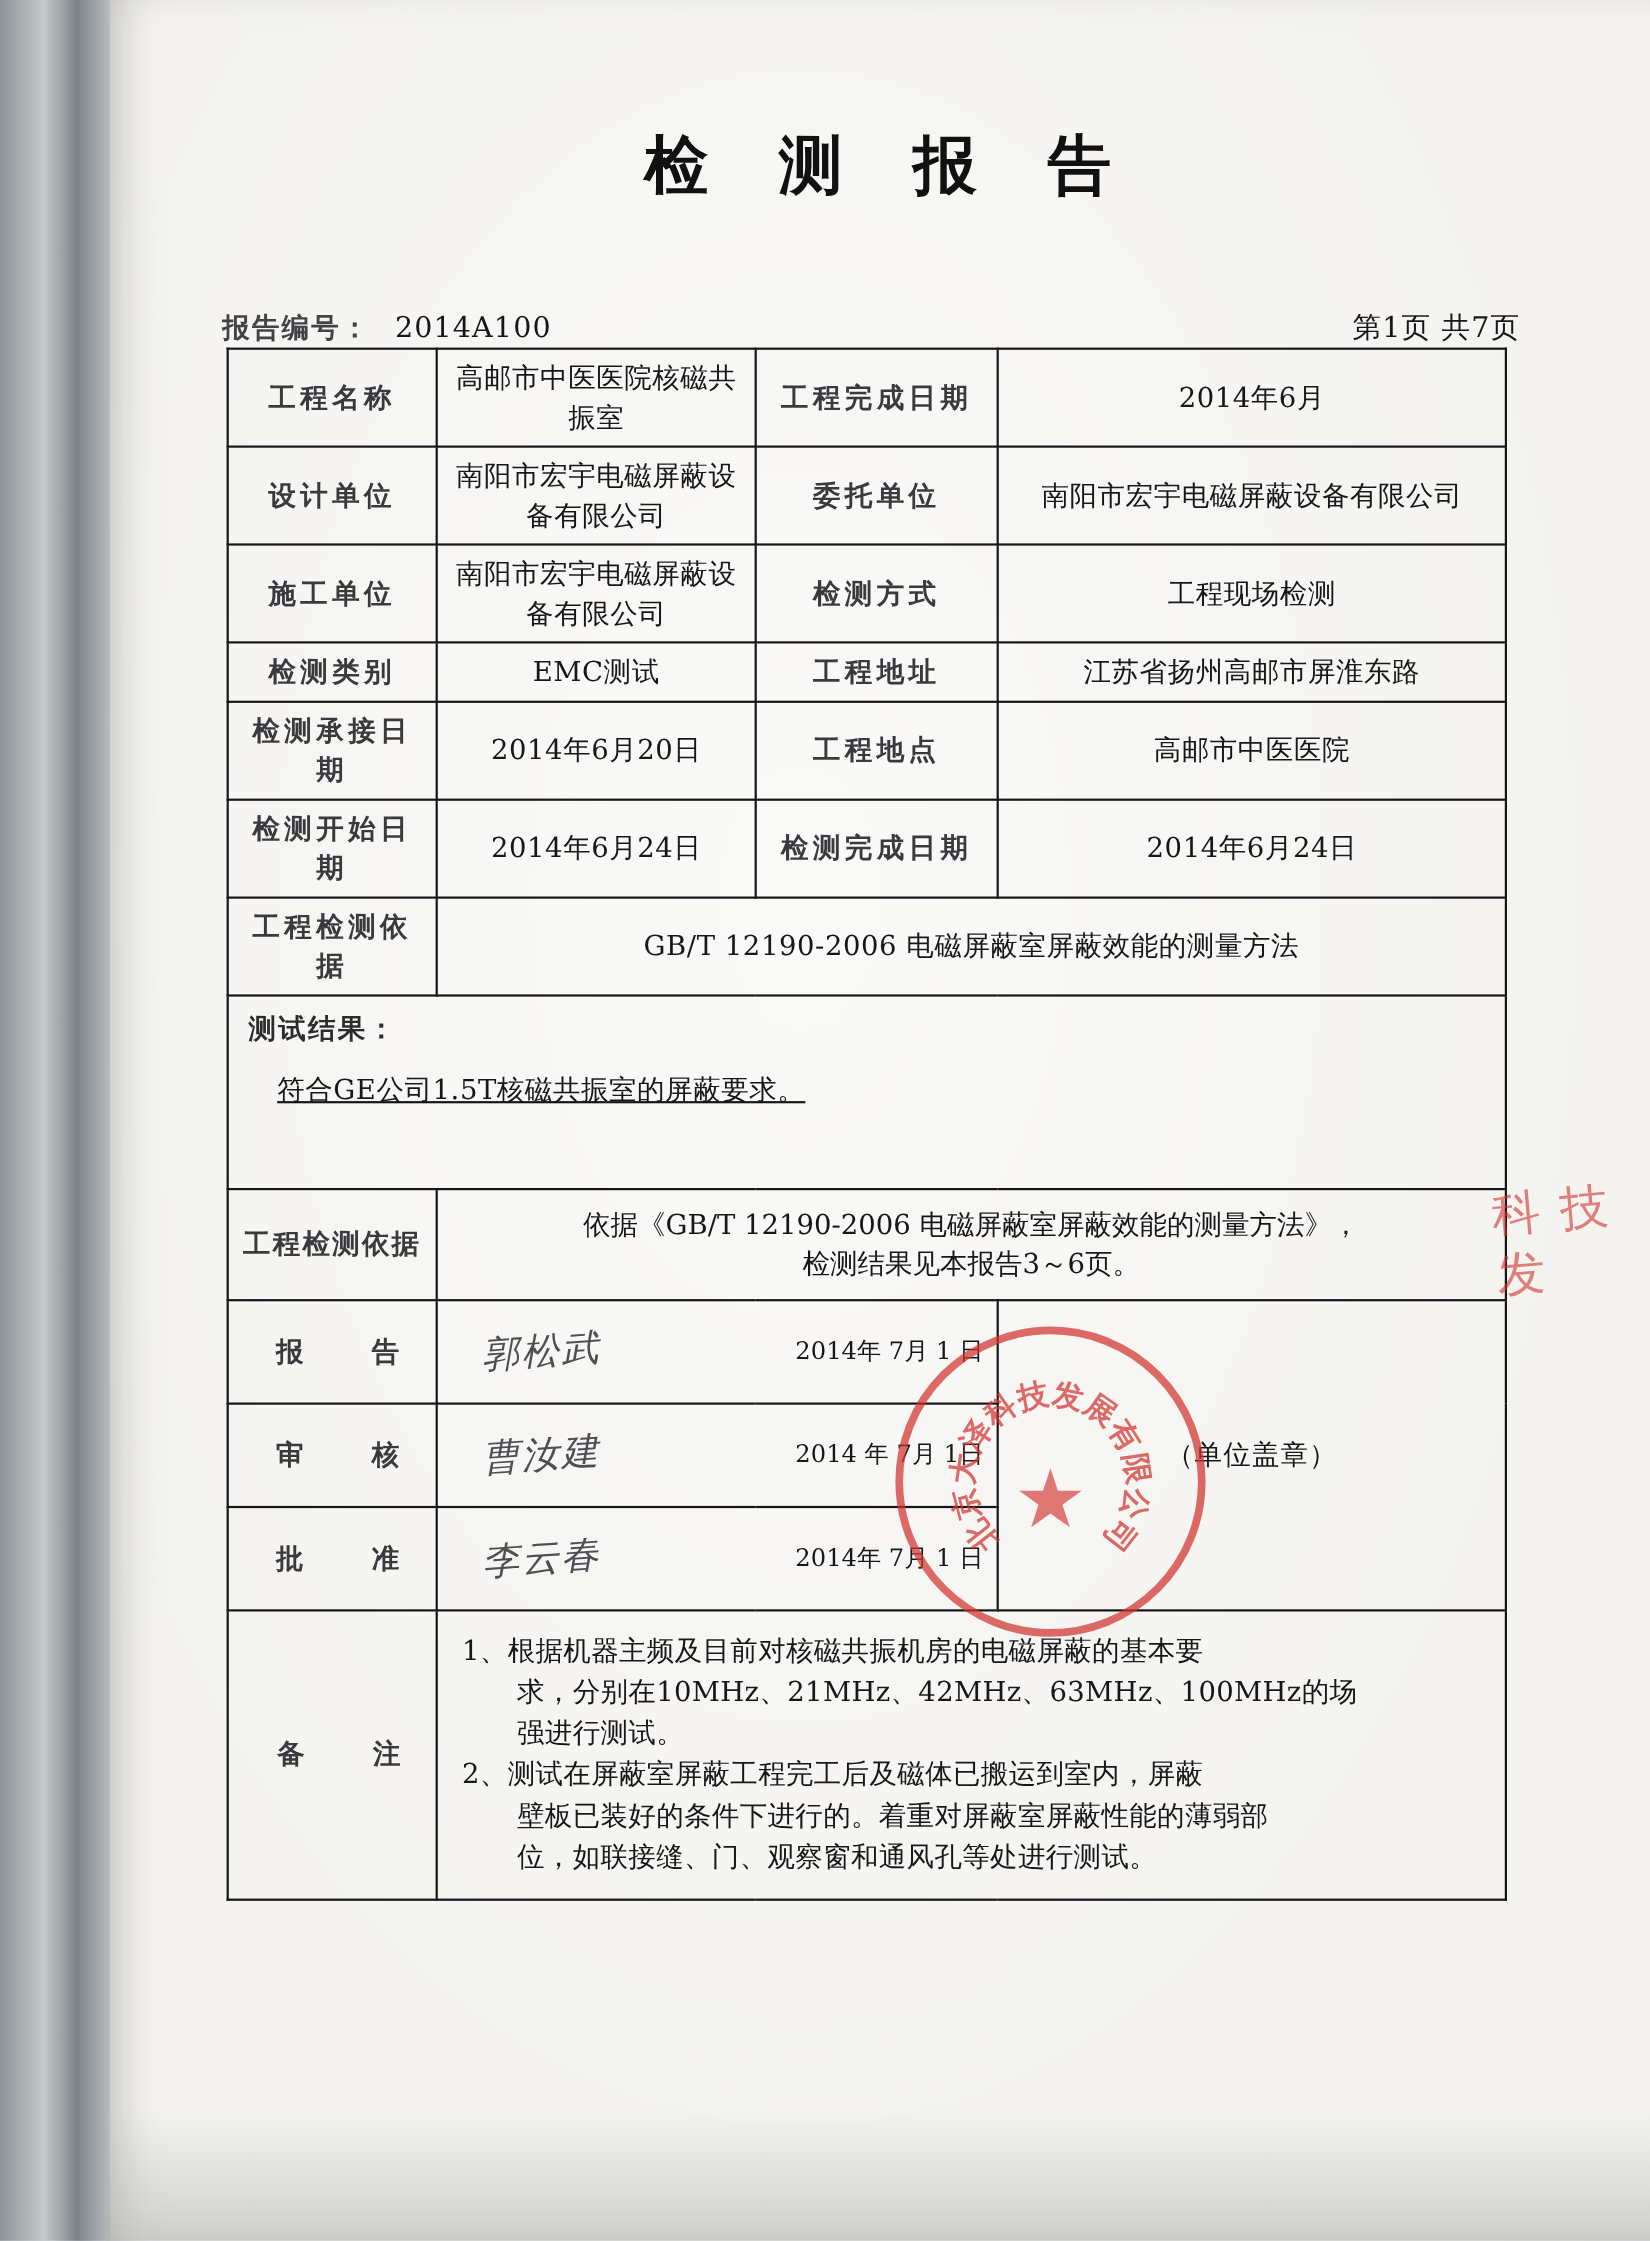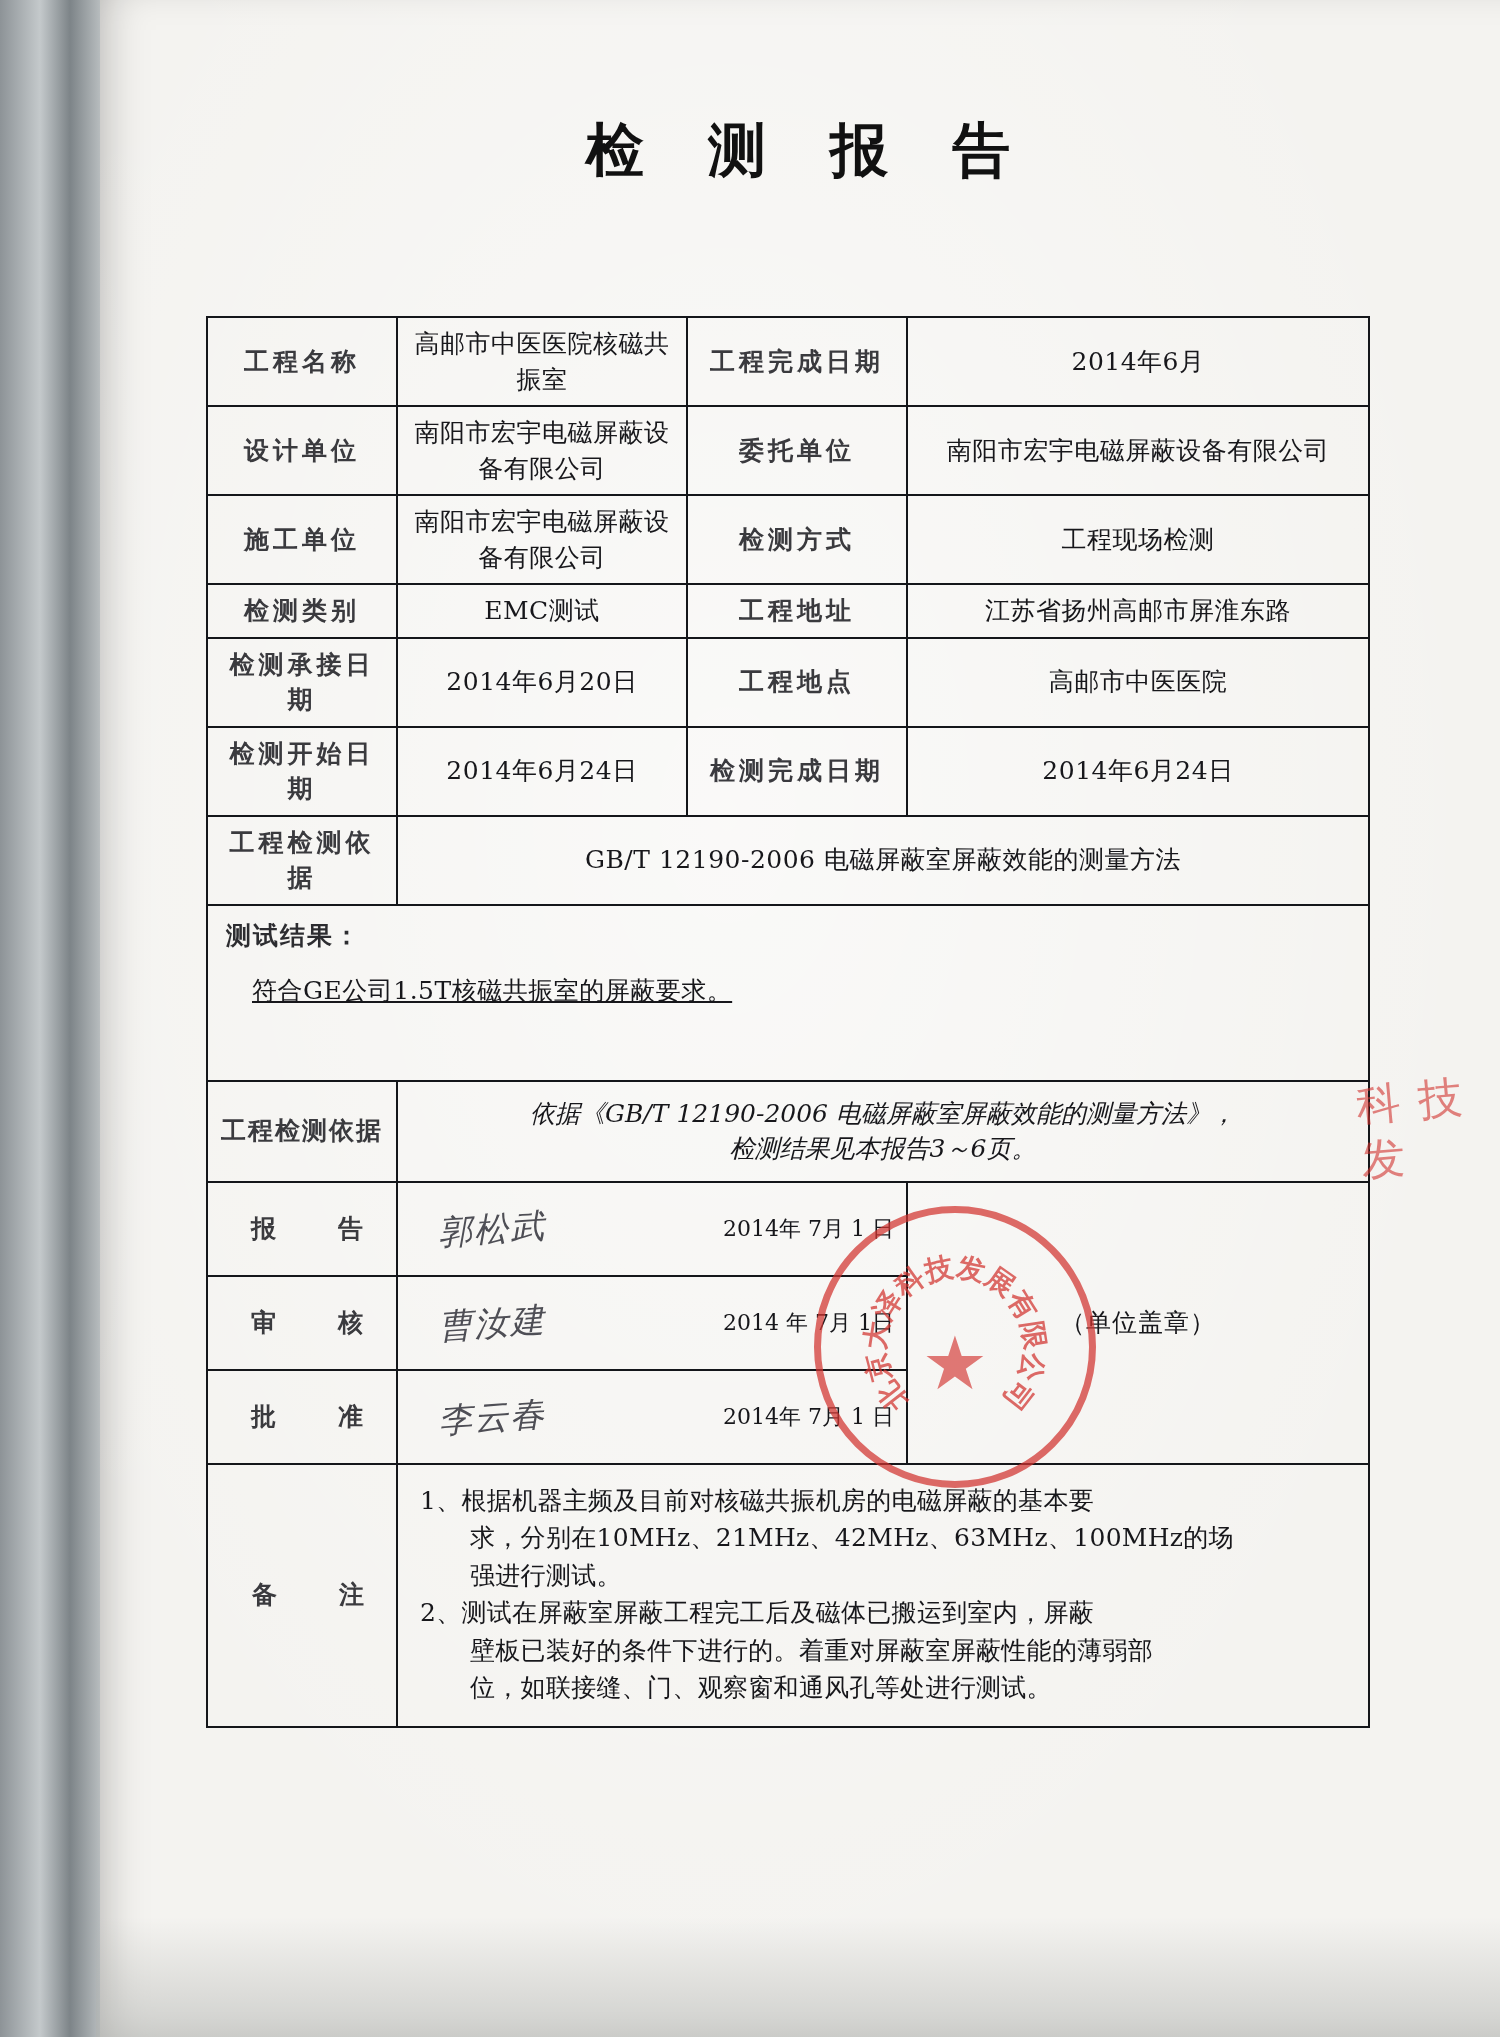--- a/index.html
+++ b/index.html
@@ -144,21 +144,20 @@
     margin-left: 26px;
     letter-spacing: .5px;
     text-decoration: underline;
   }
 
   .opinion-cell {
     text-align: left;
     vertical-align: middle !important;
     padding: 14px 24px !important;
     line-height: 1.55;
-    font-style: italic;
   }
 
   .sign-label {
     letter-spacing: 14px;
     font-weight: 700;
     text-indent: 14px;
     opacity: .9;
   }
   .sign-cell {
     height: 76px;
@@ -273,20 +272,25 @@
 <div class="scan-bg"></div>
 <div class="paper">
   <div class="paper-tint"></div>
 </div>
 <div class="edge-left"></div>
 
 <div class="doc">
 
   <div class="title">检 测 报 告</div>
 
+  <div class="report-no-row">
+    <span class="report-no-label">报告编号：</span>
+    <span class="report-no-value">2014A100</span>
+    <span class="page-indicator">第1页 共7页</span>
+  </div>
 
   <table class="main">
     <colgroup>
       <col style="width:190px">
       <col style="width:290px">
       <col style="width:220px">
       <col style="width:462px">
     </colgroup>
     <tbody>
       <tr>

